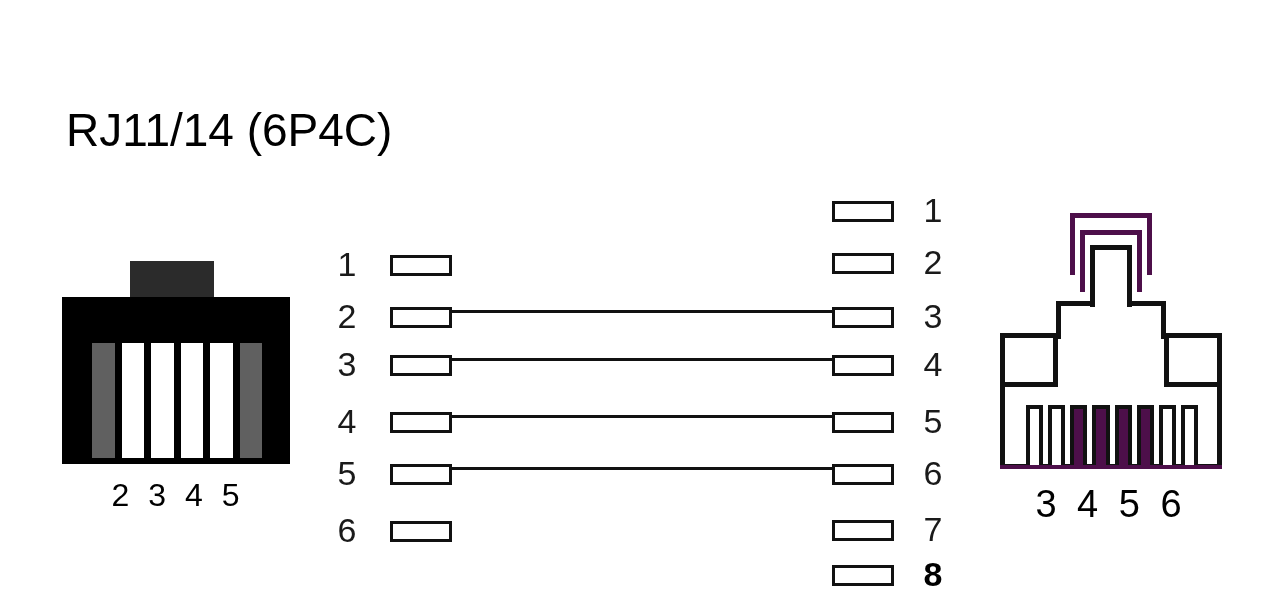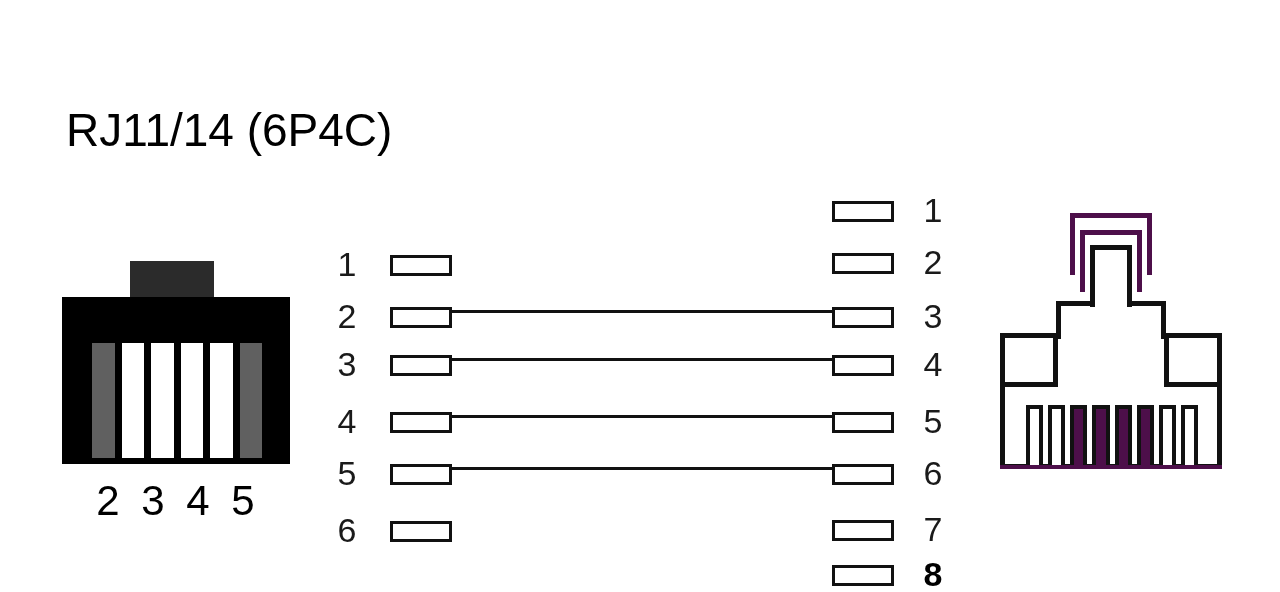--- a/index.html
+++ b/index.html
@@ -105,21 +105,21 @@
   .rj11-slot { flex: 1 1 0; height: 100%; }
   .rj11-slot.active   { background: #ffffff; }
   .rj11-slot.inactive { background: #606060; }
 
   #rj11-caption {
     position: absolute;
     left: 62px;
     top: 448px;
     width: 232px;
     text-align: center;
-    font-size: 42px;
+    font-size: 32px;
     color: #000000;
     letter-spacing: 5px;
   }
 
   
   #rj45 {
     position: absolute;
     left: 1000px;
     top: 184px;
     width: 222px;
@@ -262,20 +262,21 @@
         <div class="rj45-slot inactive"></div>
         <div class="rj45-slot active"></div>
         <div class="rj45-slot active"></div>
         <div class="rj45-slot active"></div>
         <div class="rj45-slot active"></div>
         <div class="rj45-slot inactive"></div>
         <div class="rj45-slot inactive"></div>
       </div>
     <div id="rj45-baseline"></div>
   </div>
+  <div id="rj45-caption">3 4 5 6</div>
 
   <div id="wires">
       <div class="wire" style="left: 452px; width: 383px; top: 281px; background: rgb(17, 17, 17);"></div>
       <div class="wire" style="left: 452px; width: 383px; top: 329px; background: rgb(17, 17, 17);"></div>
       <div class="wire" style="left: 452px; width: 383px; top: 386px; background: rgb(17, 17, 17);"></div>
       <div class="wire" style="left: 452px; width: 383px; top: 438px; background: rgb(17, 17, 17);"></div>
     </div>
 
   <div class="ladder" id="ladder-left" style="left: 334px; top: 0px;">
       <div class="pin-row" style="top: 222px;">

